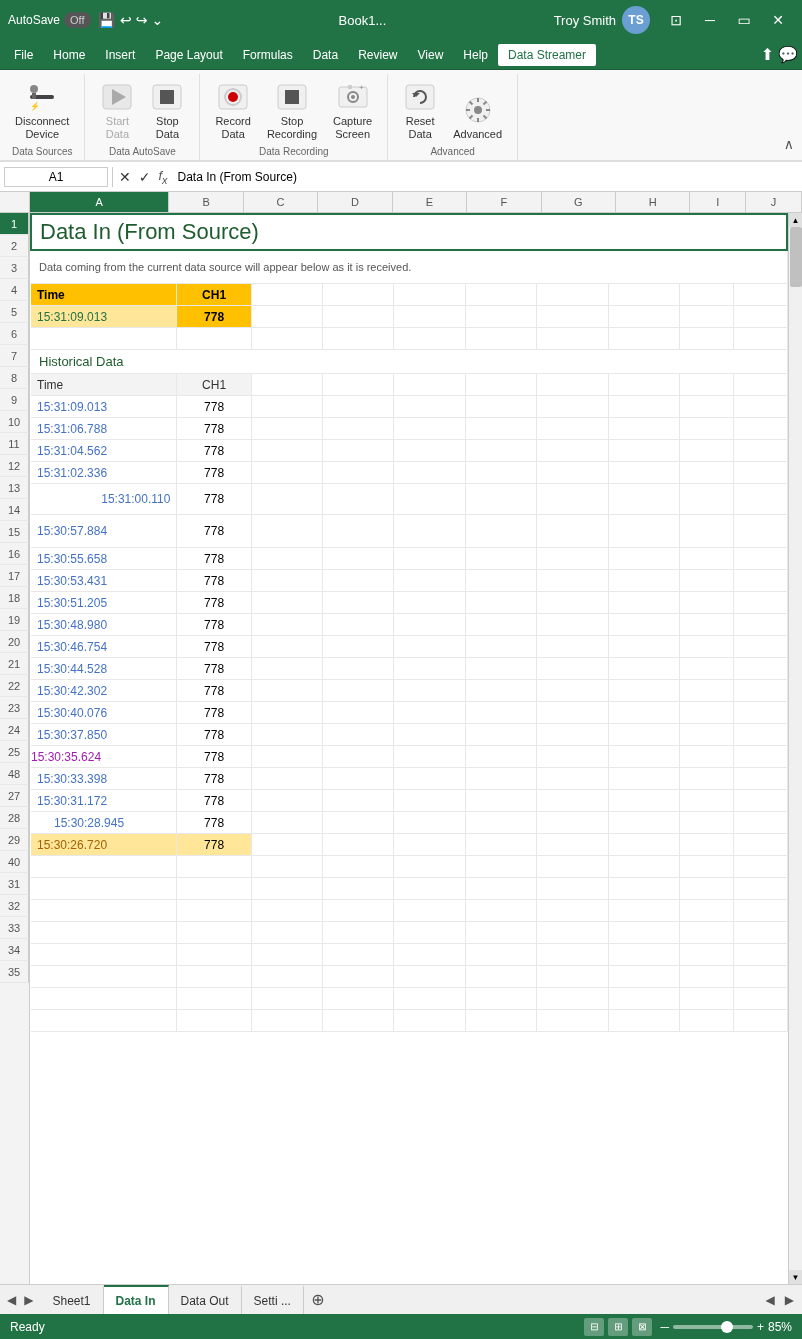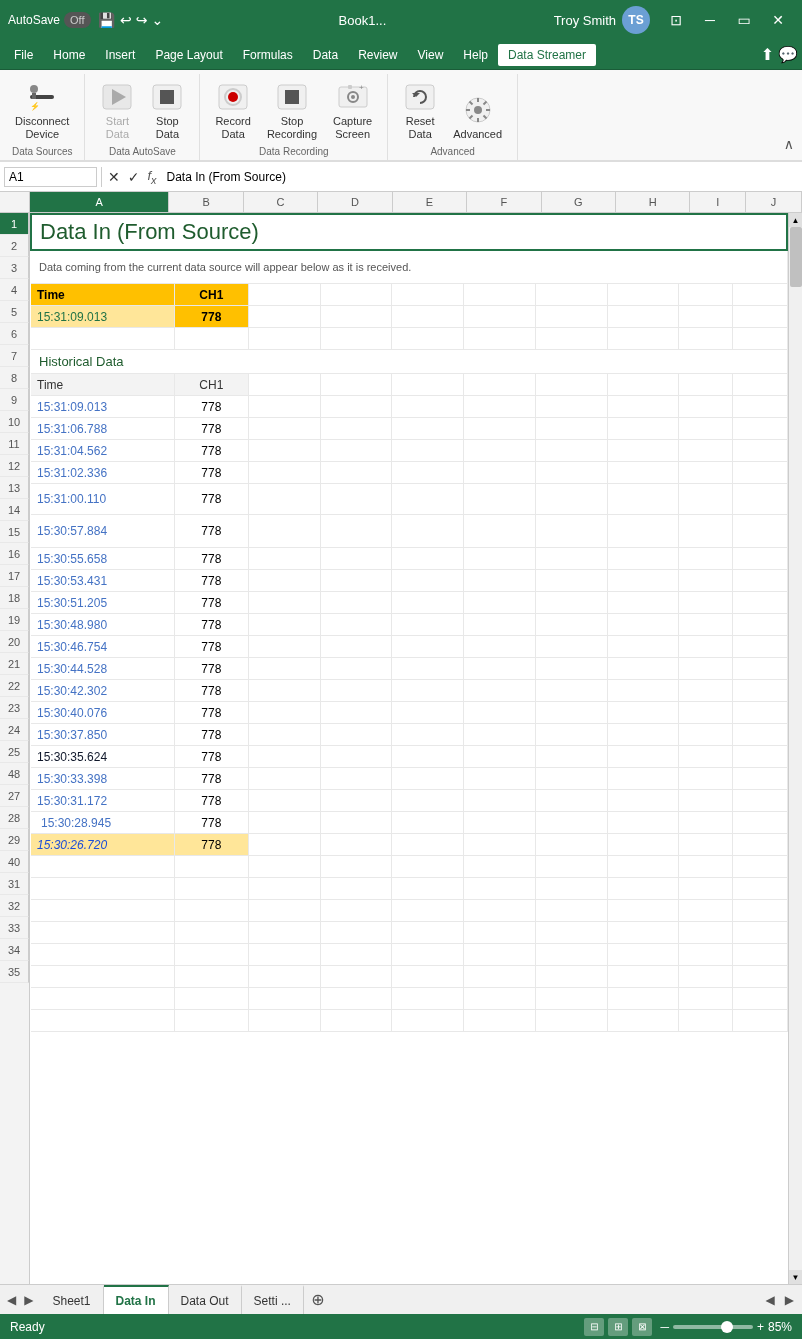--- a/index.html
+++ b/index.html
@@ -135,24 +135,25 @@
     #formula-bar {
       display: flex;
       align-items: center;
       height: 30px;
       border-bottom: 1px solid #ccc;
       background: white;
       padding: 0 4px;
       gap: 4px;
     }
     #cell-ref {
-      width: 93px;
+      width: 104px;
       border: 1px solid #ccc;
       padding: 2px 4px;
       font-size: 12px;
+      text-align: center;
     }
     #formula-icons { display: flex; gap: 4px; color: #333; font-size: 14px; }
     #formula-icons span { cursor: pointer; padding: 0 2px; }
     #formula-fx { color: #555; font-style: italic; font-size: 13px; margin: 0 2px; }
     #formula-input {
       flex: 1;
       border: none;
       outline: none;
       font-size: 12px;
       padding: 2px 4px;
@@ -762,21 +763,21 @@
                     <td></td>
                     <td></td>
                     <td></td>
                     <td></td>
                     <td></td>
                     <td></td>
                     <td></td>
                     <td></td>
                   </tr>
                   <tr>
-                    <td style="color: rgb(68, 114, 196); padding: 8px 6px;">15:31:00.110</td>
+                    <td style="color: rgb(68, 114, 196); padding: 8px 6px; text-align: right;">15:31:00.110</td>
                     <td style="text-align: center; padding: 2px 4px;">778</td>
                     <td></td>
                     <td></td>
                     <td></td>
                     <td></td>
                     <td></td>
                     <td></td>
                     <td></td>
                     <td></td>
                   </tr>
@@ -894,21 +895,21 @@
                     <td></td>
                     <td></td>
                     <td></td>
                     <td></td>
                     <td></td>
                     <td></td>
                     <td></td>
                     <td></td>
                   </tr>
                   <tr>
-                    <td style="color: #0f172a; padding: 2px 6px;">15:30:35.624</td>
+                    <td style="color: #a21caf; padding: 2px 0;">15:30:35.624</td>
                     <td style="text-align: center; padding: 2px 4px;">778</td>
                     <td></td>
                     <td></td>
                     <td></td>
                     <td></td>
                     <td></td>
                     <td></td>
                     <td></td>
                     <td></td>
                   </tr>
@@ -930,33 +931,33 @@
                     <td></td>
                     <td></td>
                     <td></td>
                     <td></td>
                     <td></td>
                     <td></td>
                     <td></td>
                     <td></td>
                   </tr>
                   <tr>
-                    <td style="color: rgb(68, 114, 196); padding: 2px 10px;">15:30:28.945</td>
-                    <td style="text-align: center; padding: 2px 4px;">778</td>
-                    <td></td>
-                    <td></td>
-                    <td></td>
-                    <td></td>
-                    <td></td>
-                    <td></td>
-                    <td></td>
-                    <td></td>
-                  </tr>
-                  <tr>
-                    <td style="color: #1d4ed8; padding: 2px 6px; background: rgb(255, 230, 153); font-style: italic;">15:30:26.720</td>
+                    <td style="color: rgb(68, 114, 196); padding: 2px 23px;">15:30:28.945</td>
+                    <td style="text-align: center; padding: 2px 4px;">778</td>
+                    <td></td>
+                    <td></td>
+                    <td></td>
+                    <td></td>
+                    <td></td>
+                    <td></td>
+                    <td></td>
+                    <td></td>
+                  </tr>
+                  <tr>
+                    <td style="color: #a16207; padding: 2px 6px; background: rgb(255, 230, 153);">15:30:26.720</td>
                     <td style="text-align: center; padding: 2px 4px; background: rgb(255, 230, 153);">778</td>
                     <td></td>
                     <td></td>
                     <td></td>
                     <td></td>
                     <td></td>
                     <td></td>
                     <td></td>
                     <td></td>
                   </tr>

